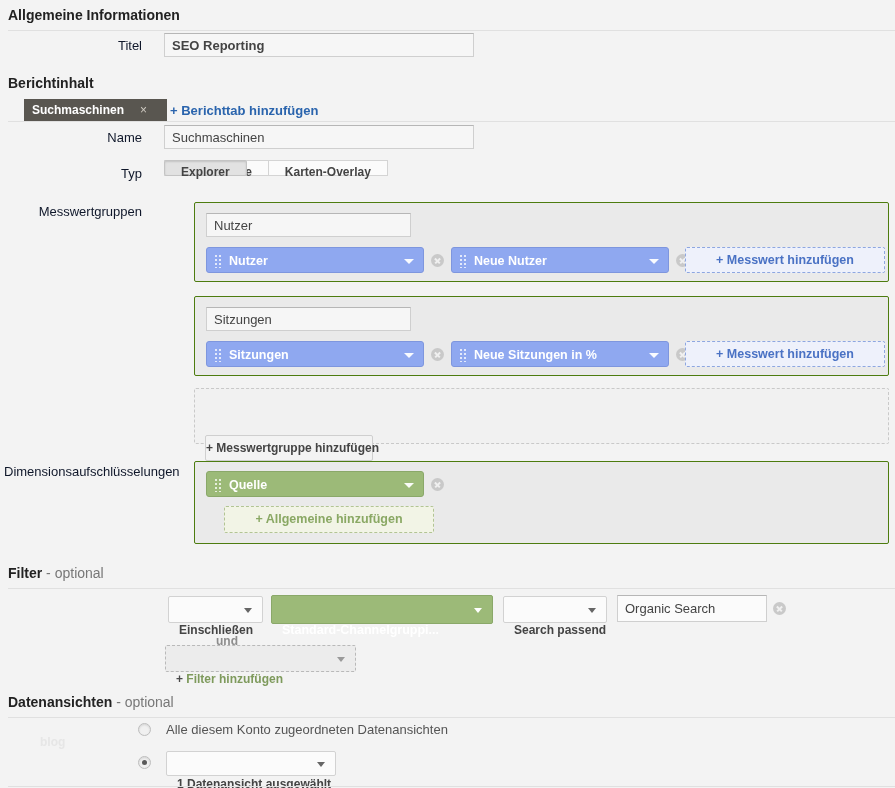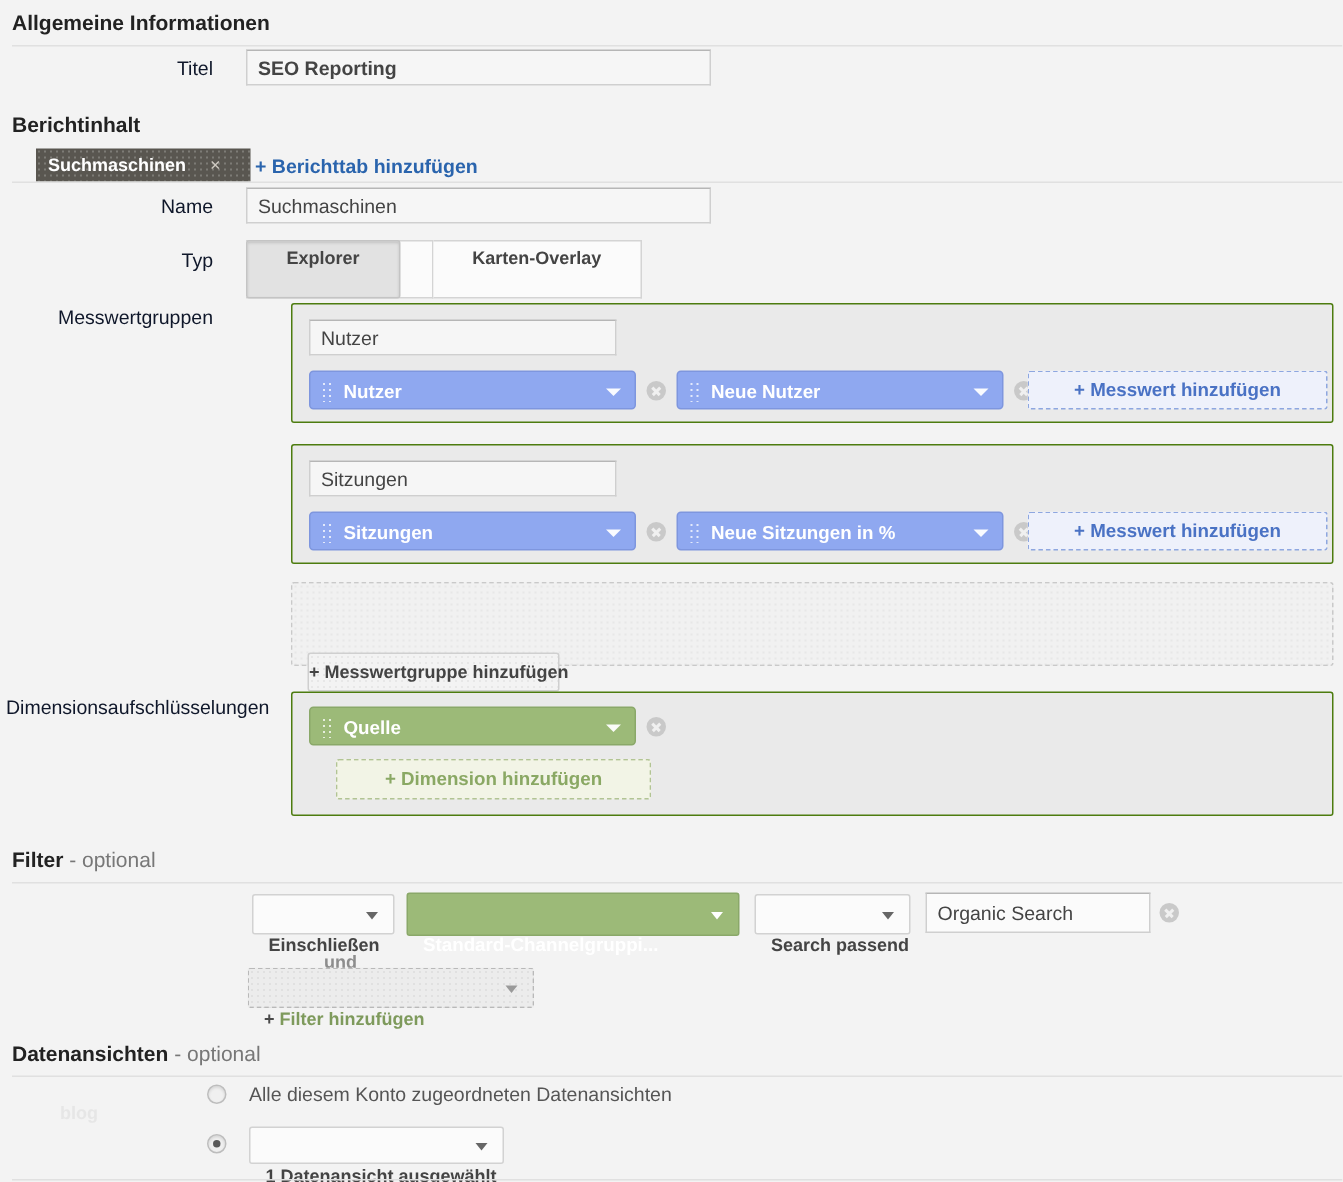--- a/index.html
+++ b/index.html
@@ -51,23 +51,23 @@
     font-family:"Liberation Sans", sans-serif;
     padding:0 7px;
     line-height:22px;
     height:24px;
   }
 
   
   .btngroup{position:absolute;display:flex;}
   .btngroup .gbtn{
     box-sizing:border-box;
-    height:39px;
+    height:16px;
     line-height:23px;
-    padding:0 26px;
+    padding:0 16px;
     font-size:12px;
     font-weight:bold;
     color:#444;
     background:#fbfbfb;
     border:1px solid #d4d4d4;
     border-left-width:0;
     white-space:nowrap;
     cursor:pointer;
   }
   .btngroup .gbtn:first-child{border-left-width:1px;}
@@ -313,21 +313,21 @@
   </div>
 
   <div class="lbl" style="left:4px;top:464px;width:138px;">Dimensionsaufschlüsselungen</div>
   <div class="panel" style="left:194px;top:461px;width:695px;height:83px;">
     <div class="chip green" style="left:11px;top:9px;width:218px;">
       <span class="grip"></span>
       <span class="ctext">Quelle</span>
       <span class="carrow"></span>
     </div>
     <div class="xcirc" style="left:236px;top:16px;"></div>
-    <div class="addbox green" style="left:29px;top:44px;width:210px;height:27px;line-height:25px;">+ Dimension hinzufügen</div>
+    <div class="addbox green" style="left:29px;top:44px;width:210px;height:27px;line-height:25px;">+ Allgemeine hinzufügen</div>
   </div>
 
   <div class="sec-head" style="left:8px;top:565px;">
     <span>Filter</span><span class="opt"> - optional</span>
   </div>
   <div class="divider" style="top:588px;"></div>
 
   <div class="sel" style="left:168px;top:596px;width:95px;height:27px;line-height:25px;">
     <span class="stxt">Einschließen</span>
     <span class="sarrow"></span>

